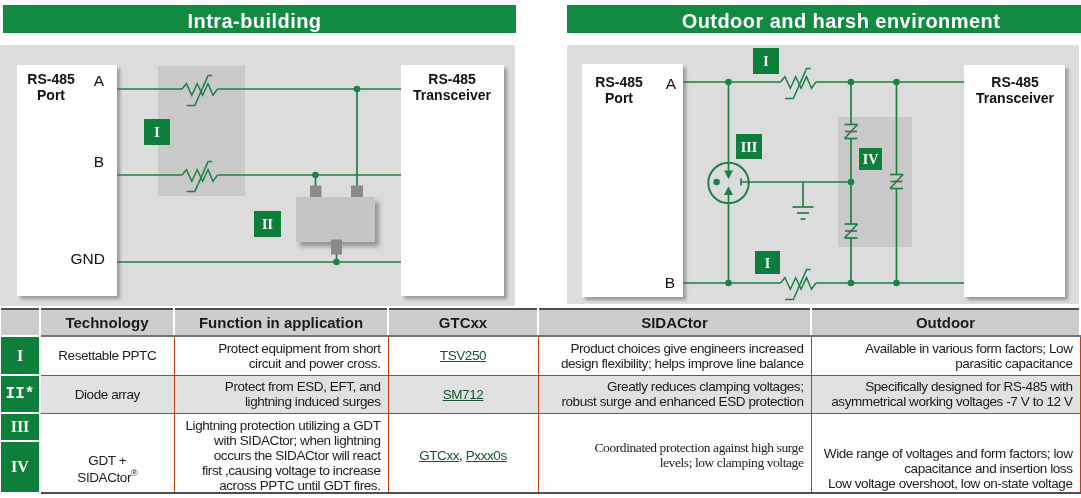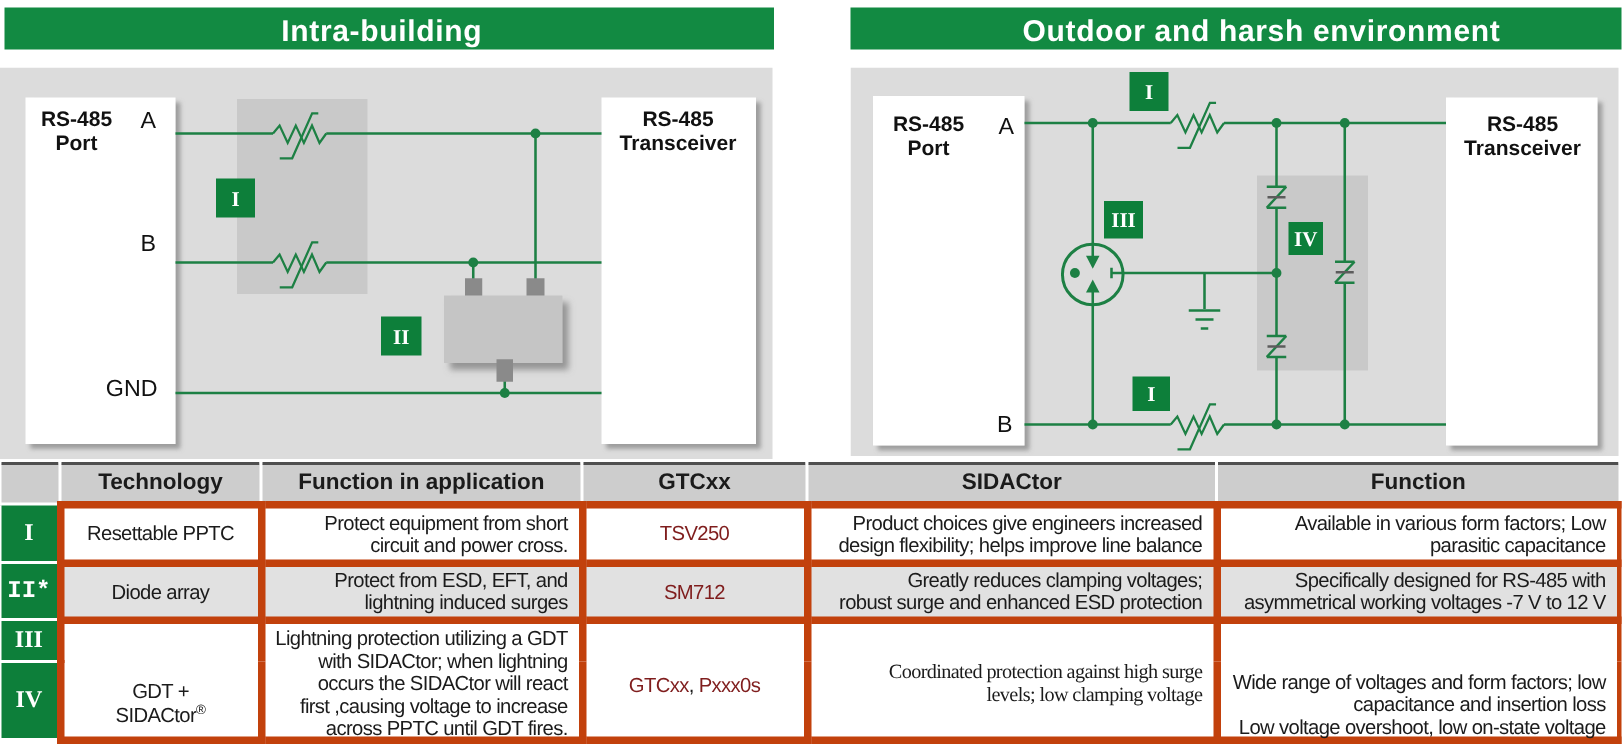--- a/index.html
+++ b/index.html
@@ -4,27 +4,27 @@
 <style>
   html,body{margin:0;padding:0;background:#fff;}
   body{width:1081px;height:498px;position:relative;font-family:"Liberation Sans",sans-serif;overflow:hidden;}
   .bar{position:absolute;top:5px;height:24px;padding-top:4px;background:#128a42;color:#fff;font-weight:bold;font-size:20px;letter-spacing:0.45px;text-align:center;line-height:24px;}
   svg{position:absolute;}
   table{border-collapse:collapse;position:absolute;left:-1px;top:308px;width:1080px;table-layout:fixed;font-size:13.5px;letter-spacing:-0.42px;color:#1b1b1b;border-top:2px solid #4f4f4f;border-bottom:2px solid #4f4f4f;}
   td,th{padding:0;vertical-align:middle;}
   th{background:#cdcdcd;border:2px solid #fff;border-top:1px solid #aaa;border-bottom:2px solid #757575;font-size:15px;font-weight:bold;letter-spacing:0;}
   th.corner{border-bottom:2px solid #fff;}
   td.numlast{border-bottom:2px solid #4f4f4f;}
-  td{border:5px solid #c2410c;}
+  td{border:1px solid #c2410c;}
   td.num{background:#0d7f3a;border:2px solid #fff;color:#fff;font-family:"Liberation Serif",serif;font-weight:bold;font-size:16px;text-align:center;letter-spacing:0;}
   td.c{text-align:center;}
   td .pad{padding:0 7px;line-height:15px;white-space:nowrap;text-align:right;}
   tr.alt td{background:#e1e1e1;}
   tr.alt td.num{background:#0d7f3a;font-family:Liberation Mono, monospace;}
-  a{color:#7f1d1d;}
+  a{color:#14532d;text-decoration:underline;}
 </style>
 </head>
 <body>
 <div class="bar" style="left:3px;width:503px;padding-right:10px;">Intra-building</div>
 <div class="bar" style="left:567px;width:548px;">Outdoor and harsh environment</div>
 
 <svg width="516" height="262" viewBox="0 0 516 262" style="left:0;top:45px;">
   <defs>
     <filter id="dsL" x="-20%" y="-20%" width="150%" height="150%">
       <feDropShadow dx="3.2" dy="3.2" stdDeviation="1.4" flood-color="#7a7a7a" flood-opacity="0.65"></feDropShadow>
@@ -196,21 +196,21 @@
       <col style="width:273px">
       <col style="width:269px">
   </colgroup>
   <tbody>
       <tr style="height:27px;">
     <th class="corner"></th>
         <th>Technology</th>
         <th>Function in application</th>
         <th>GTCxx</th>
         <th>SIDACtor</th>
-        <th>Function</th>
+        <th>Outdoor</th>
   </tr>
   <tr style="height:39px;">
     <td class="num">I</td>
     <td class="c">Resettable PPTC</td>
     <td>
           <div class="pad">Protect equipment from short<br>circuit and power cross.</div>
         </td>
     <td class="c"><a>TSV250</a></td>
     <td>
           <div class="pad">Product choices give engineers increased<br>design flexibility; helps improve line balance</div>

